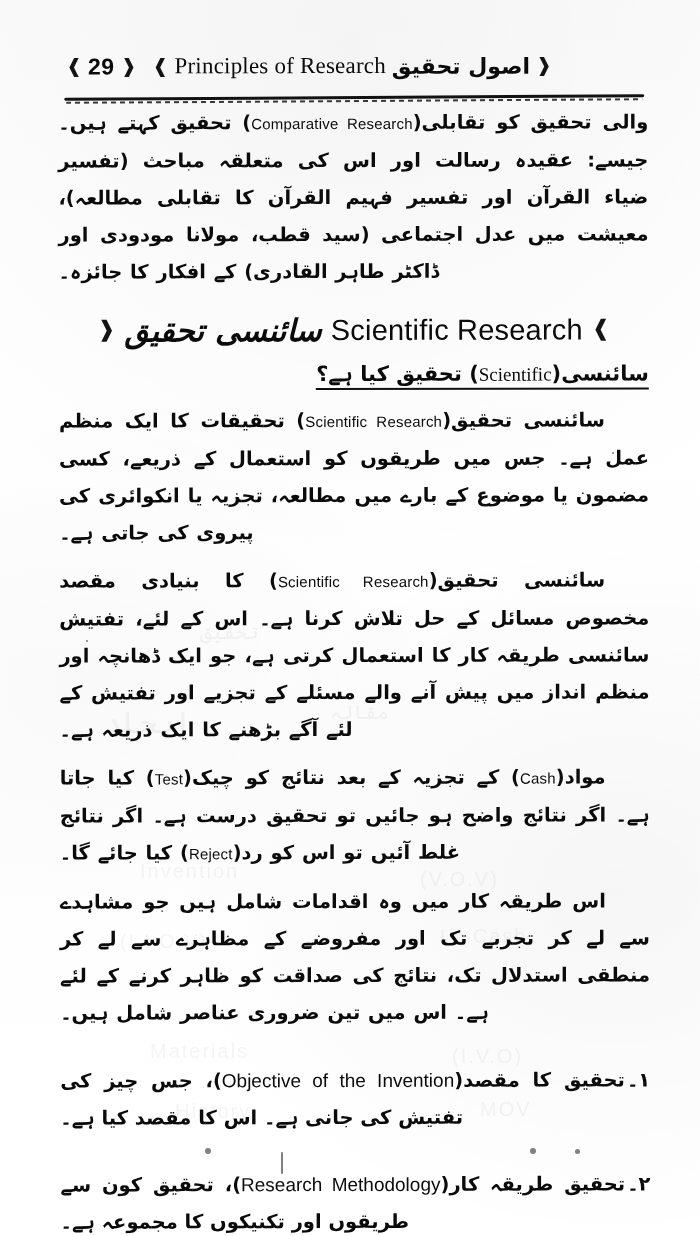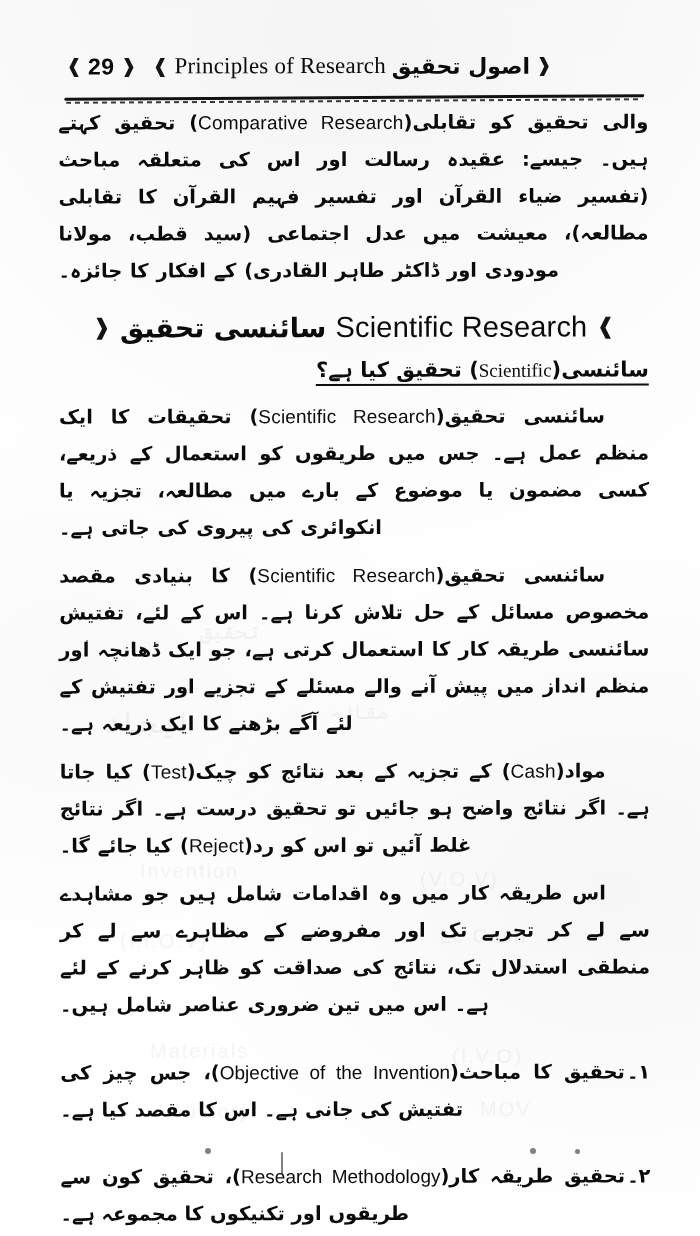--- a/index.html
+++ b/index.html
@@ -133,40 +133,41 @@
     word-spacing: 1px;
     text-align: justify;
     text-align-last: left;
   }
   .para.indent { text-indent: 44px; }
   .para .en {
     direction: ltr;
     unicode-bidi: isolate;
     font-family: "Liberation Sans", sans-serif;
     font-weight: 400;
-    font-size: 19px;
+    font-size: 15px;
     letter-spacing: 0.2px;
   }
 
   .gap-sm { height: 9px; }
 
   
   .section-head {
     margin: 22px 0 6px 0;
     display: flex;
     flex-direction: row-reverse;
     justify-content: center;
     align-items: center;
     gap: 9px;
     direction: rtl;
   }
   .section-head .orn { font-size: 22px; }
   .section-head .sh-urdu {
-    font-size: 27px;
-    font-weight: 700;
+    font-size: 31px;
+    font-weight: 700;
+    font-style: italic;
   }
   .section-head .sh-eng {
     direction: ltr;
     font-family: "Liberation Sans", sans-serif;
     font-size: 29px;
     letter-spacing: 0.2px;
   }
 
   
   .question {
@@ -285,21 +286,21 @@
     <p class="para indent"><span>مواد(</span><span class="en">Cash</span><span>) کے تجزیہ کے بعد نتائج کو چیک(</span><span class="en">Test</span><span>) کیا جاتا ہے۔ اگر نتائج واضح ہو جائیں تو تحقیق درست ہے۔ اگر نتائج غلط آئیں تو اس کو رد(</span><span class="en">Reject</span><span>) کیا جائے گا۔</span></p>
 
     <div class="gap-sm"></div>
 
     <p class="para indent">اس طریقہ کار میں وہ اقدامات شامل ہیں جو مشاہدے سے لے کر تجربے تک اور مفروضے کے مظاہرے سے لے کر منطقی استدلال تک، نتائج کی صداقت کو ظاہر کرنے کے لئے ہے۔ اس میں تین ضروری عناصر شامل ہیں۔</p>
 
     <div class="gap-sm"></div>
 
     <div class="list">
 
-      <p class="list-item"><span class="num">۱۔</span><span>تحقیق کا مباحث(</span><span class="en">Objective of the Invention</span><span>)، جس چیز کی تفتیش کی جانی ہے۔ اس کا مقصد کیا ہے۔</span></p>
+      <p class="list-item"><span class="num">۱۔</span><span>تحقیق کا مقصد(</span><span class="en">Objective of the Invention</span><span>)، جس چیز کی تفتیش کی جانی ہے۔ اس کا مقصد کیا ہے۔</span></p>
 
       <div class="gap-sm"></div>
 
       <p class="list-item"><span class="num">۲۔</span><span>تحقیق طریقہ کار(</span><span class="en">Research Methodology</span><span>)، تحقیق کون سے طریقوں اور تکنیکوں کا مجموعہ ہے۔</span></p>
 
       <div class="gap-sm"></div>
 
     </div>
 
   </div>

